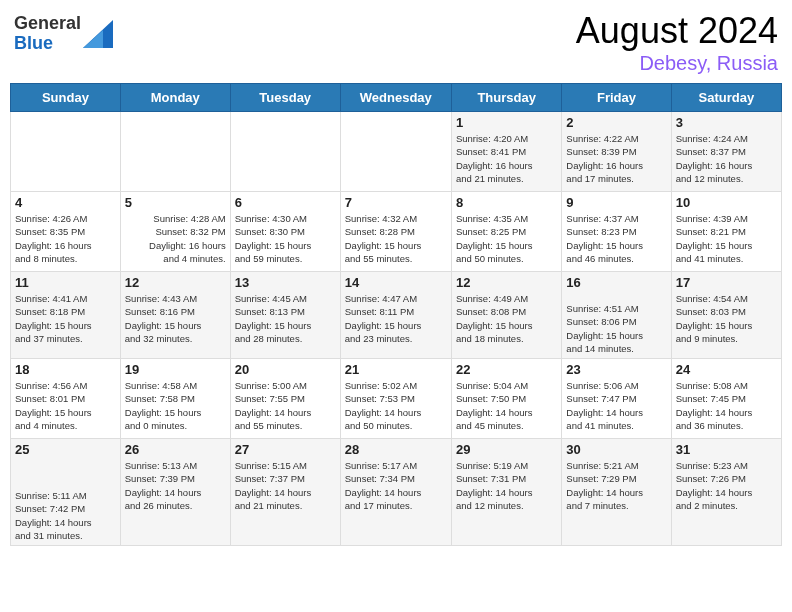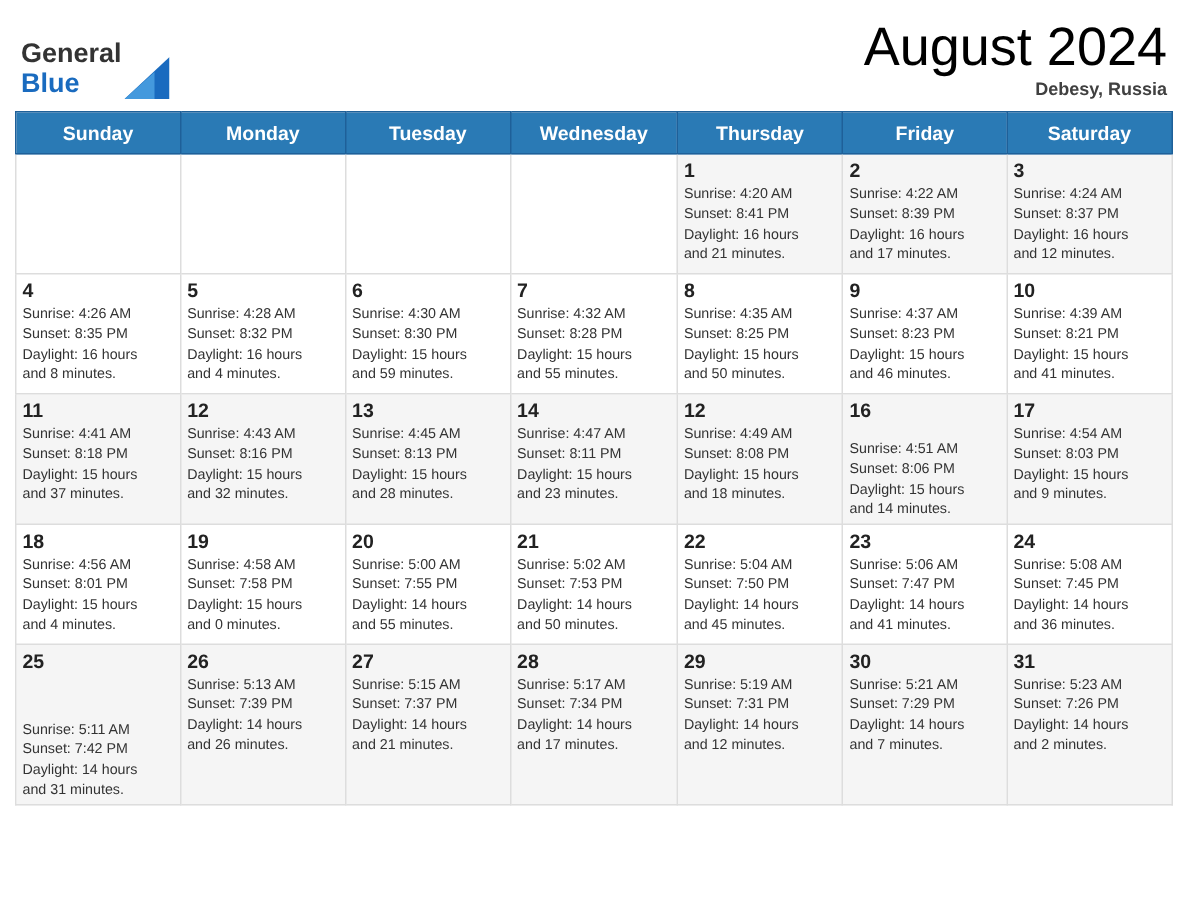--- a/index.html
+++ b/index.html
@@ -12,22 +12,22 @@
     }
     .header {
       display: flex;
       justify-content: space-between;
       align-items: flex-start;
       margin-bottom: 8px;
       padding: 0 4px;
     }
     .logo {
       display: flex;
-      align-items: flex-end;
-      margin-top: 16px;
+      align-items: center;
+      margin-top: 4px;
     }
     .logo-text {
       font-size: 18px;
       font-weight: bold;
       line-height: 1.1;
     }
     .logo-general { color: #333; }
     .logo-blue { color: #1a6bbf; }
     .logo-icon {
       width: 30px;
@@ -36,23 +36,22 @@
     }
     .title-block {
       text-align: right;
     }
     .month-year {
       font-size: 36px;
       font-weight: normal;
       color: #000000;
     }
     .location {
-      font-size: 12px;
-      color: #404040;
-      font-weight: bold;
+      font-size: 20px;
+      color: #8b5cf6;
     }
     .calendar {
       width: 100%;
       border-collapse: collapse;
       border: 1px solid #ccc;
       padding-left: 29px;
     }
     .calendar th {
       background-color: #2a7ab5;
       color: #fff;
@@ -159,21 +158,21 @@
       <tr>
         <td>
           <span class="day-num">4</span>
           <div class="day-info" style="white-space: pre-line;">Sunrise: 4:26 AM
 Sunset: 8:35 PM
 Daylight: 16 hours
 and 8 minutes.</div>
         </td>
         <td>
           <span class="day-num">5</span>
-          <div class="day-info" style="white-space: pre-line;">Sunrise: 4:28 AM
+          <div class="day-info" style="white-space: pre-line; text-align: right;">Sunrise: 4:28 AM
 Sunset: 8:32 PM
 Daylight: 16 hours
 and 4 minutes.</div>
         </td>
         <td>
           <span class="day-num">6</span>
           <div class="day-info" style="white-space: pre-line;">Sunrise: 4:30 AM
 Sunset: 8:30 PM
 Daylight: 15 hours
 and 59 minutes.</div>

